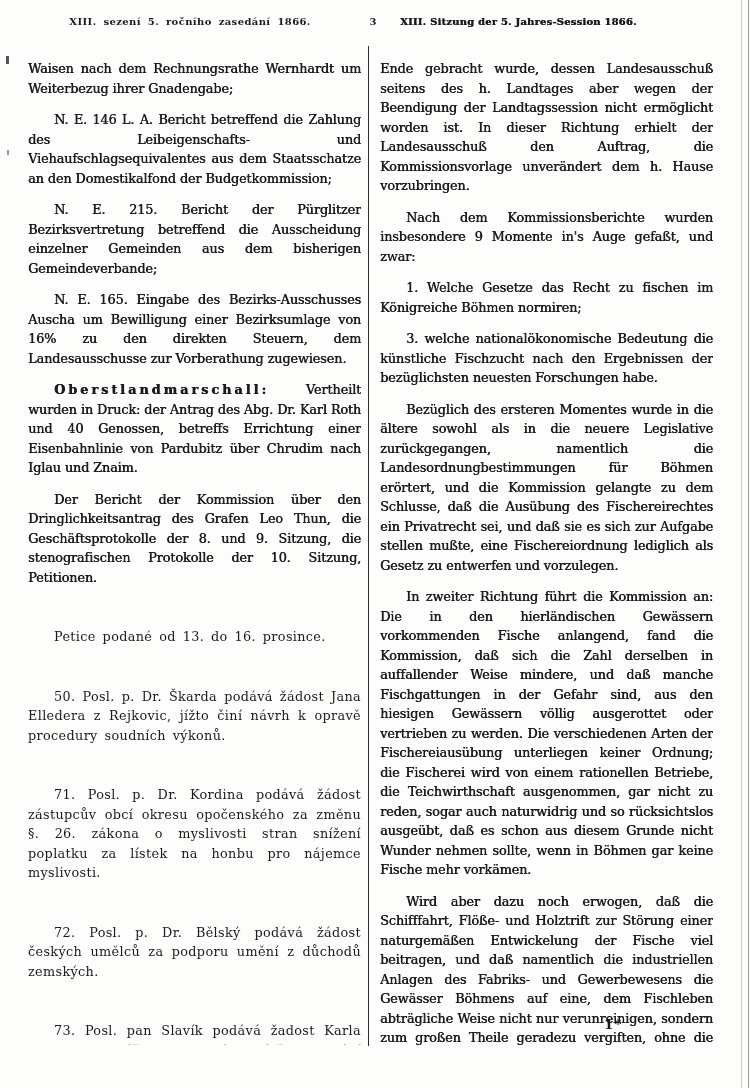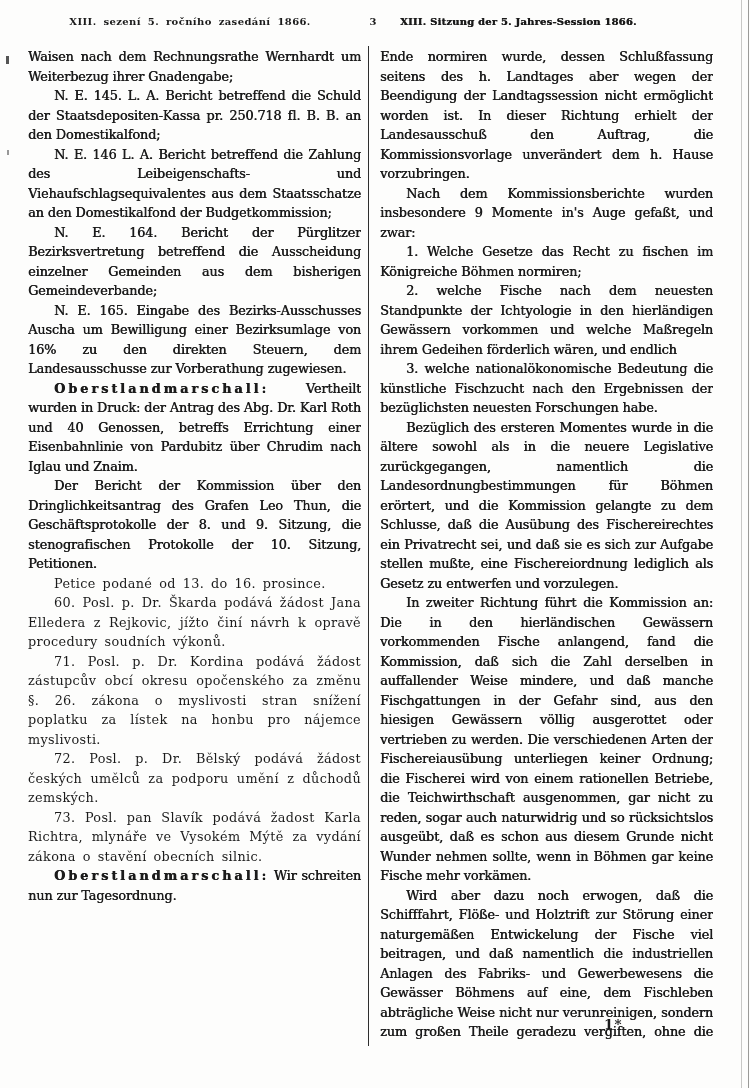--- a/index.html
+++ b/index.html
@@ -25,22 +25,22 @@
   .divider{position:absolute;left:368px;top:46px;width:1px;height:1000px;background:#2e2e2e;}
   
   .col{
     position:absolute;top:47px;height:998px;width:333px;overflow:hidden;
     font-size:12.8px;line-height:19.5px;text-align:justify;
   }
   .col-left{left:28px;}
   .col-right{left:380px;}
   .para{margin:0;text-indent:26px;}
   .para.noindent{text-indent:0;}
-  .fraktur{text-shadow:.45px 0 currentColor;letter-spacing:-0.1px;}
-  .antiqua{letter-spacing:.35px;word-spacing:2.5px;}
+  .fraktur{text-shadow:.45px 0 currentColor;letter-spacing:-0.1px;margin-top:12px;}
+  .antiqua{letter-spacing:.35px;word-spacing:2.5px;margin-top:40px;}
   .lead{letter-spacing:3px;text-shadow:.45px 0 currentColor;font-weight:bold;}
   
   .footer-mark{
     position:absolute;left:604px;top:1016px;font-size:13.5px;font-weight:bold;
     letter-spacing:1px;
   }
   
   .edge-line{position:absolute;top:0;height:1088px;width:1px;background:#c8c8c6;}
   .edge-line.e1{left:741px;}
   .edge-line.e2{left:748px;background:#9a9a98;}
@@ -56,38 +56,36 @@
   <div class="header">
     <span class="h-left">XIII. sezení 5. ročního zasedání 1866.</span>
     <span class="h-page">3</span>
     <span class="h-right">XIII. Sitzung der 5. Jahres-Session 1866.</span>
   </div>
 
   <div class="divider"></div>
 
   <div class="col col-left">
       <p class="para fraktur noindent">Waisen nach dem Rechnungsrathe Wernhardt um Weiterbezug ihrer Gnadengabe;</p>
-      <p class="para fraktur">N. E. 145. L. A. Bericht betreffend die Schuld der Staatsdepositen-Kassa pr. 250.718 fl. B. B. an den Domestikalfond;</p>
       <p class="para fraktur">N. E. 146 L. A. Bericht betreffend die Zahlung des Leibeigenschafts- und Viehaufschlagsequivalentes aus dem Staatsschatze an den Domestikalfond der Budgetkommission;</p>
-      <p class="para fraktur">N. E. 164. Bericht der Pürglitzer Bezirksvertretung betreffend die Ausscheidung einzelner Gemeinden aus dem bisherigen Gemeindeverbande;</p>
+      <p class="para fraktur">N. E. 215. Bericht der Pürglitzer Bezirksvertretung betreffend die Ausscheidung einzelner Gemeinden aus dem bisherigen Gemeindeverbande;</p>
       <p class="para fraktur">N. E. 165. Eingabe des Bezirks-Ausschusses Auscha um Bewilligung einer Bezirksumlage von 16% zu den direkten Steuern, dem Landesausschusse zur Vorberathung zugewiesen.</p>
       <p class="para fraktur"><span class="lead">Oberstlandmarschall:</span> Vertheilt wurden in Druck: der Antrag des Abg. Dr. Karl Roth und 40 Genossen, betreffs Errichtung einer Eisenbahnlinie von Pardubitz über Chrudim nach Iglau und Znaim.</p>
       <p class="para fraktur">Der Bericht der Kommission über den Dringlichkeitsantrag des Grafen Leo Thun, die Geschäftsprotokolle der 8. und 9. Sitzung, die stenografischen Protokolle der 10. Sitzung, Petitionen.</p>
       <p class="para antiqua">Petice podané od 13. do 16. prosince.</p>
-      <p class="para antiqua">60. Posl. p. Dr. Škarda podává žádost Jana Elledera z Rejkovic, jížto činí návrh k opravě procedury soudních výkonů.</p>
+      <p class="para antiqua">50. Posl. p. Dr. Škarda podává žádost Jana Elledera z Rejkovic, jížto činí návrh k opravě procedury soudních výkonů.</p>
       <p class="para antiqua">71. Posl. p. Dr. Kordina podává žádost zástupcův obcí okresu opočenského za změnu §. 26. zákona o myslivosti stran snížení poplatku za lístek na honbu pro nájemce myslivosti.</p>
       <p class="para antiqua">72. Posl. p. Dr. Bělský podává žádost českých umělců za podporu umění z důchodů zemských.</p>
       <p class="para antiqua">73. Posl. pan Slavík podává žadost Karla Richtra, mlynáře ve Vysokém Mýtě za vydání zákona o stavění obecních silnic.</p>
       <p class="para fraktur"><span class="lead">Oberstlandmarschall:</span> Wir schreiten nun zur Tagesordnung.</p>
     </div>
   <div class="col col-right">
-      <p class="para fraktur noindent">Ende normiren wurde, dessen Schlußfassung seitens des h. Landtages aber wegen der Beendigung der Landtagssession nicht ermöglicht worden ist. In dieser Richtung erhielt der Landesausschuß den Auftrag, die Kommissionsvorlage unverändert dem h. Hause vorzubringen.</p>
+      <p class="para fraktur noindent">Ende gebracht wurde, dessen Landesausschuß seitens des h. Landtages aber wegen der Beendigung der Landtagssession nicht ermöglicht worden ist. In dieser Richtung erhielt der Landesausschuß den Auftrag, die Kommissionsvorlage unverändert dem h. Hause vorzubringen.</p>
       <p class="para fraktur">Nach dem Kommissionsberichte wurden insbesondere 9 Momente in's Auge gefaßt, und zwar:</p>
       <p class="para fraktur">1. Welche Gesetze das Recht zu fischen im Königreiche Böhmen normiren;</p>
-      <p class="para fraktur">2. welche Fische nach dem neuesten Standpunkte der Ichtyologie in den hierländigen Gewässern vorkommen und welche Maßregeln ihrem Gedeihen förderlich wären, und endlich</p>
       <p class="para fraktur">3. welche nationalökonomische Bedeutung die künstliche Fischzucht nach den Ergebnissen der bezüglichsten neuesten Forschungen habe.</p>
       <p class="para fraktur">Bezüglich des ersteren Momentes wurde in die ältere sowohl als in die neuere Legislative zurückgegangen, namentlich die Landesordnungbestimmungen für Böhmen erörtert, und die Kommission gelangte zu dem Schlusse, daß die Ausübung des Fischereirechtes ein Privatrecht sei, und daß sie es sich zur Aufgabe stellen mußte, eine Fischereiordnung lediglich als Gesetz zu entwerfen und vorzulegen.</p>
       <p class="para fraktur">In zweiter Richtung führt die Kommission an: Die in den hierländischen Gewässern vorkommenden Fische anlangend, fand die Kommission, daß sich die Zahl derselben in auffallender Weise mindere, und daß manche Fischgattungen in der Gefahr sind, aus den hiesigen Gewässern völlig ausgerottet oder vertrieben zu werden. Die verschiedenen Arten der Fischereiausübung unterliegen keiner Ordnung; die Fischerei wird von einem rationellen Betriebe, die Teichwirthschaft ausgenommen, gar nicht zu reden, sogar auch naturwidrig und so rücksichtslos ausgeübt, daß es schon aus diesem Grunde nicht Wunder nehmen sollte, wenn in Böhmen gar keine Fische mehr vorkämen.</p>
       <p class="para fraktur">Wird aber dazu noch erwogen, daß die Schifffahrt, Flöße- und Holztrift zur Störung einer naturgemäßen Entwickelung der Fische viel beitragen, und daß namentlich die industriellen Anlagen des Fabriks- und Gewerbewesens die Gewässer Böhmens auf eine, dem Fischleben abträgliche Weise nicht nur verunreinigen, sondern zum großen Theile geradezu vergiften, ohne die eigene nationalökonomische Präponderanz vor der Fischwirthschaft in allen Fällen zu erweisen, so ist es nur der unendlichen Fruchtbarkeit des Fischgeschlechtes zuzuschreiben, daß in den hierländigen Gewässern Fischereiobjekte überhaupt noch vorhanden sind.</p>
     </div>
 
   <span class="footer-mark">1*</span>
 
   <div class="edge-line e1"></div>
   <div class="edge-line e2"></div>

